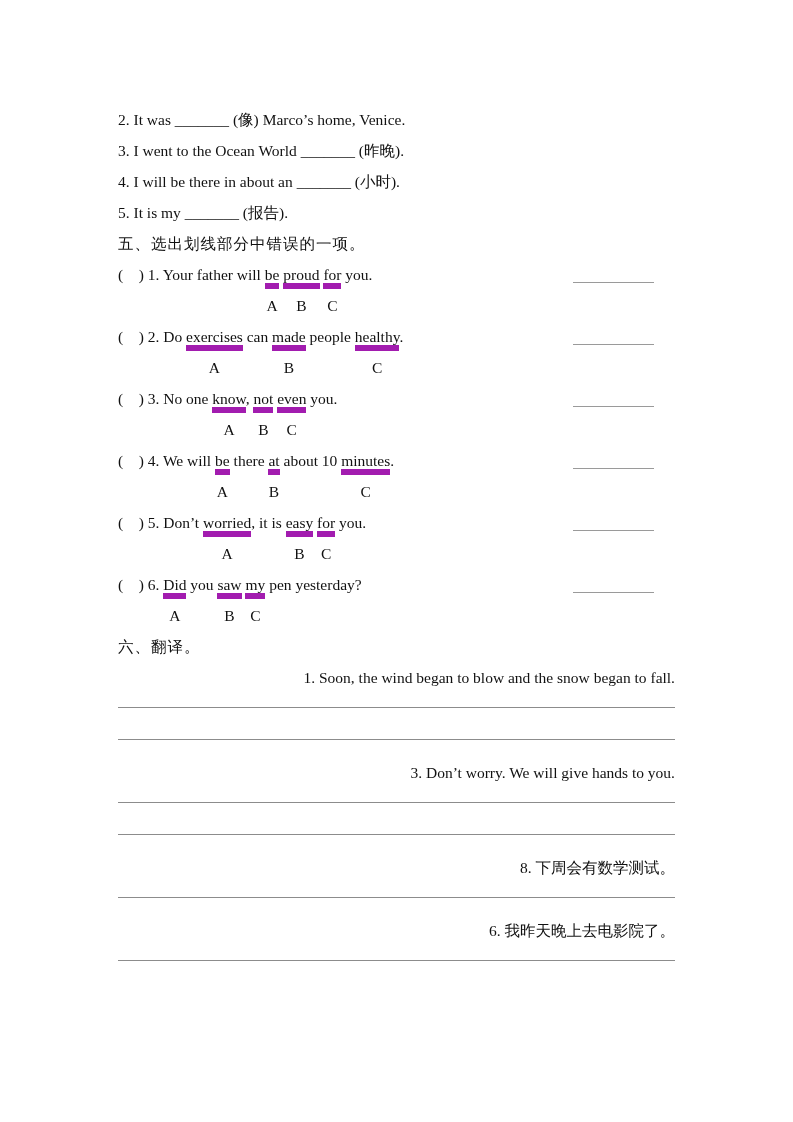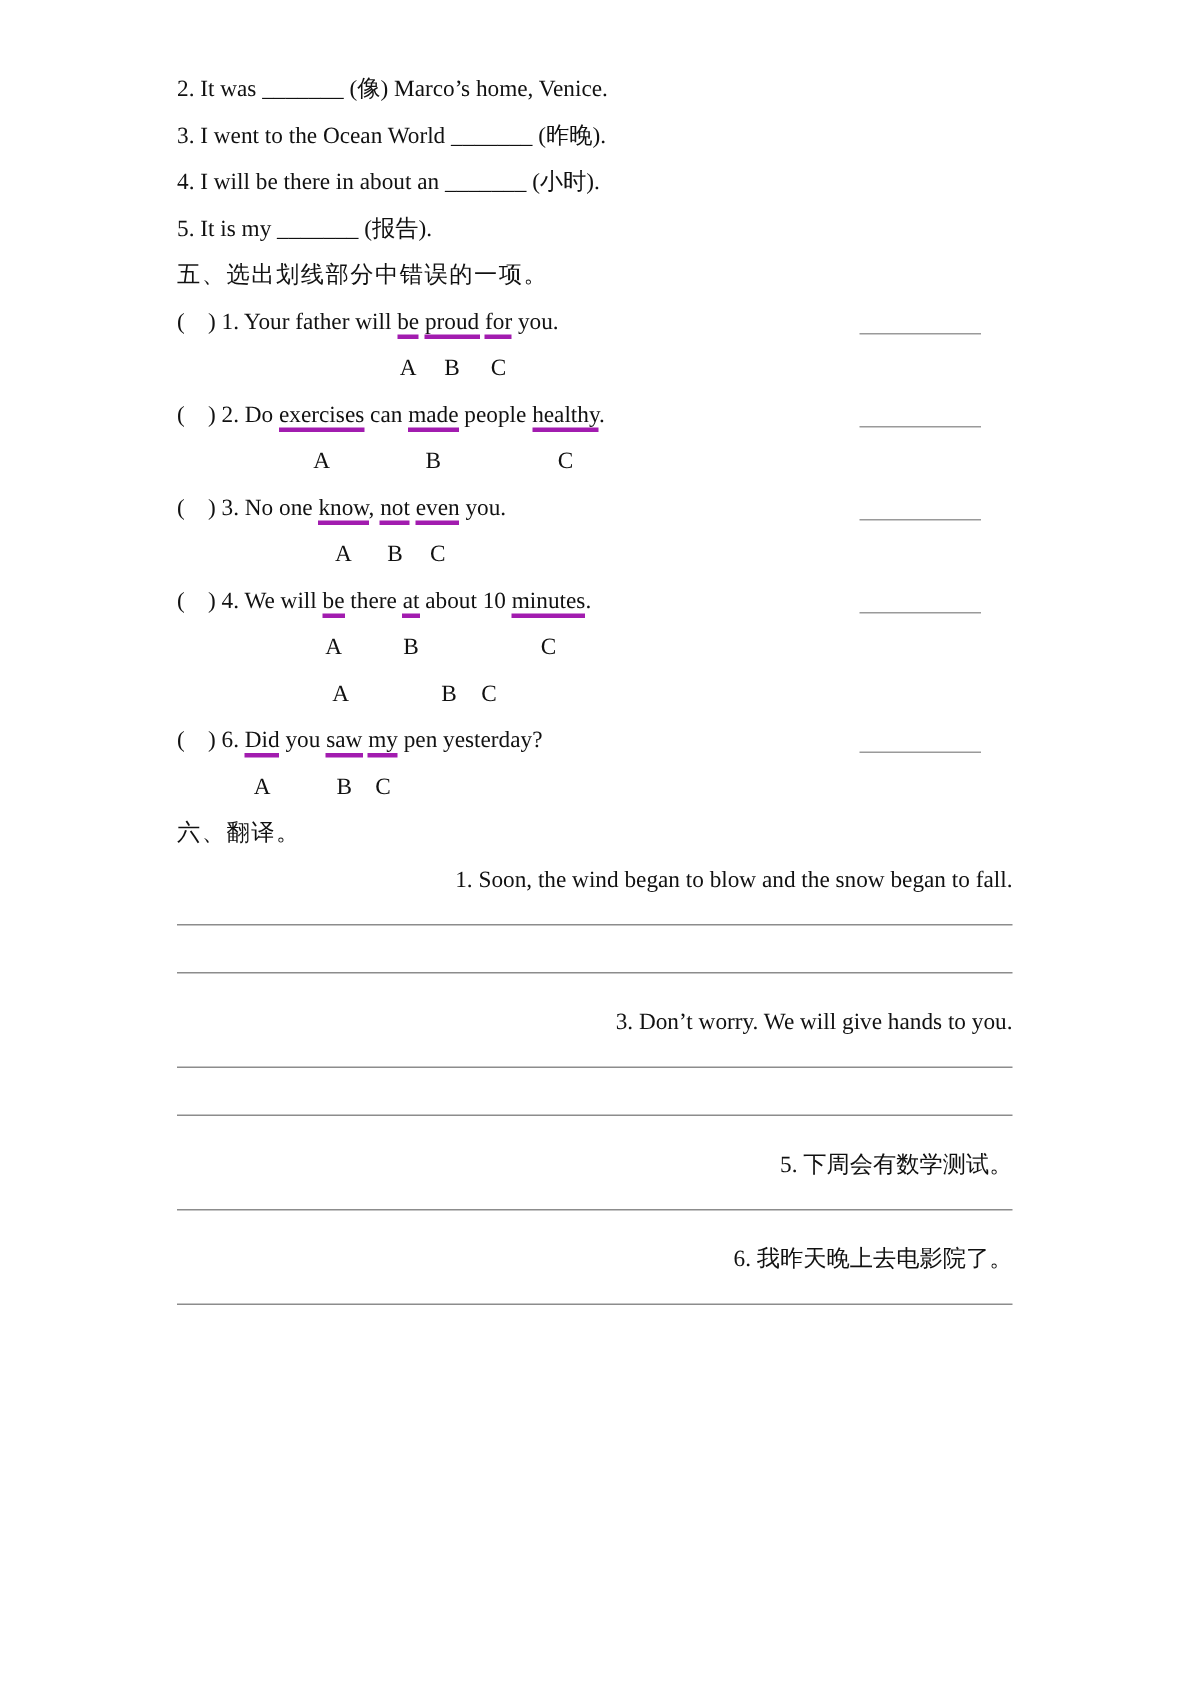--- a/index.html
+++ b/index.html
@@ -2,30 +2,30 @@
 <html><head>
 <meta charset="utf-8">
 <style>
   html, body { margin: 0; padding: 0; background: #ffffff; }
   .page {
     position: relative;
     width: 793px;
     height: 1122px;
     background: #ffffff;
     box-sizing: border-box;
-    padding: 44px 118px 0 118px;
+    padding: 104px 118px 0 118px;
     font-family: "Liberation Serif", "DejaVu Serif", serif;
     font-size: 15.5px;
     color: #111111;
     overflow: hidden;
   }
   .row { height: 31px; line-height: 31px; white-space: pre; }
   .sec-title { letter-spacing: 1px; }
   .q-text { position: relative; }
-  .u { border-bottom: 3px solid #a21caf; }
+  .u { border-bottom: 6px solid #a21caf; }
   .qblank {
     position: absolute;
     left: 455px;
     bottom: 7px;
     width: 81px;
     height: 0;
     border-bottom: 1px solid #9a9a9a;
   }
   .letters { position: relative; }
   .letters span { position: absolute; transform: translateX(-50%); }
@@ -67,20 +67,21 @@
     <div class="row q-text"><span class="pre">(    ) 3. </span><span class="segs"><span>No one </span><span class="u">know</span><span>, </span><span class="u">not</span><span> </span><span class="u">even</span><span> you.</span></span><span class="qblank"></span></div>
     <div class="row letters"><span style="left: 111px;">A</span><span style="left: 145.375px;">B</span><span style="left: 173.789px;">C</span></div>
   </div>
 
   <div class="q">
     <div class="row q-text"><span class="pre">(    ) 4. </span><span class="segs"><span>We will </span><span class="u">be</span><span> there </span><span class="u">at</span><span> about 10 </span><span class="u">minutes</span><span>.</span></span><span class="qblank"></span></div>
     <div class="row letters"><span style="left: 104.383px;">A</span><span style="left: 156.031px;">B</span><span style="left: 247.734px;">C</span></div>
   </div>
 
   <div class="q">
+    <div class="row q-text"><span class="pre">(    ) 5. </span><span class="segs"><span>Don’t </span><span class="u">worried</span><span>, it is </span><span class="u">easy</span><span> </span><span class="u">for</span><span> you.</span></span><span class="qblank"></span></div>
     <div class="row letters"><span style="left: 109.07px;">A</span><span style="left: 181.398px;">B</span><span style="left: 208.086px;">C</span></div>
   </div>
 
   <div class="q">
     <div class="row q-text"><span class="pre">(    ) 6. </span><span class="segs"><span class="u">Did</span><span> you </span><span class="u">saw</span><span> </span><span class="u">my</span><span> pen yesterday?</span></span><span class="qblank"></span></div>
     <div class="row letters"><span style="left: 56.8281px;">A</span><span style="left: 111.508px;">B</span><span style="left: 137.344px;">C</span></div>
   </div>
 </div>
 
   <div class="row sec-title">六、翻译。</div>
@@ -97,21 +98,21 @@
   <div class="t-item">
     <div class="row t-text">3. Don’t worry. We will give hands to you.</div>
     <div class="t-line"></div>
   </div>
 
   <div class="t-item">
     <div class="t-line"></div>
   </div>
 
   <div class="t-item">
-    <div class="row t-text">5. 下周会有数学测试。</div>
+    <div class="row t-text">8. 下周会有数学测试。</div>
     <div class="t-line"></div>
   </div>
 
   <div class="t-item">
     <div class="row t-text">6. 我昨天晚上去电影院了。</div>
     <div class="t-line"></div>
   </div>
 </div>
 </div>
 

